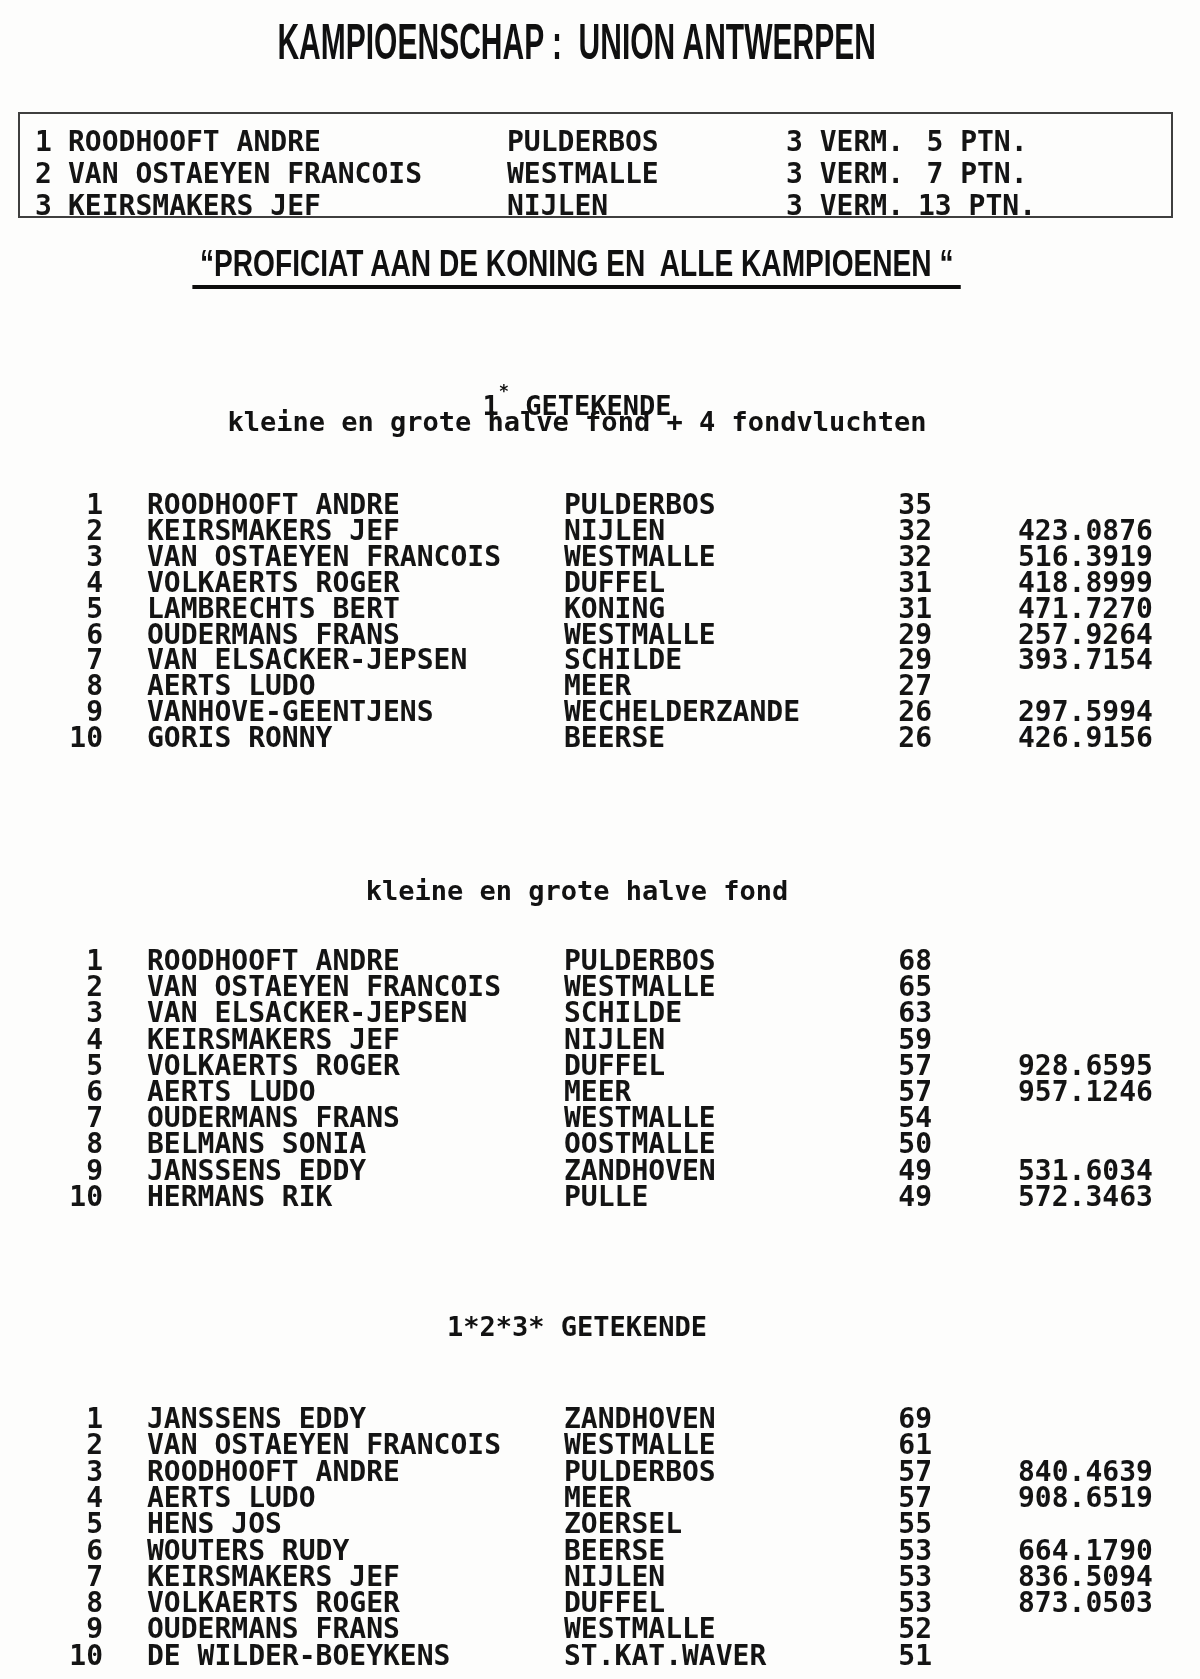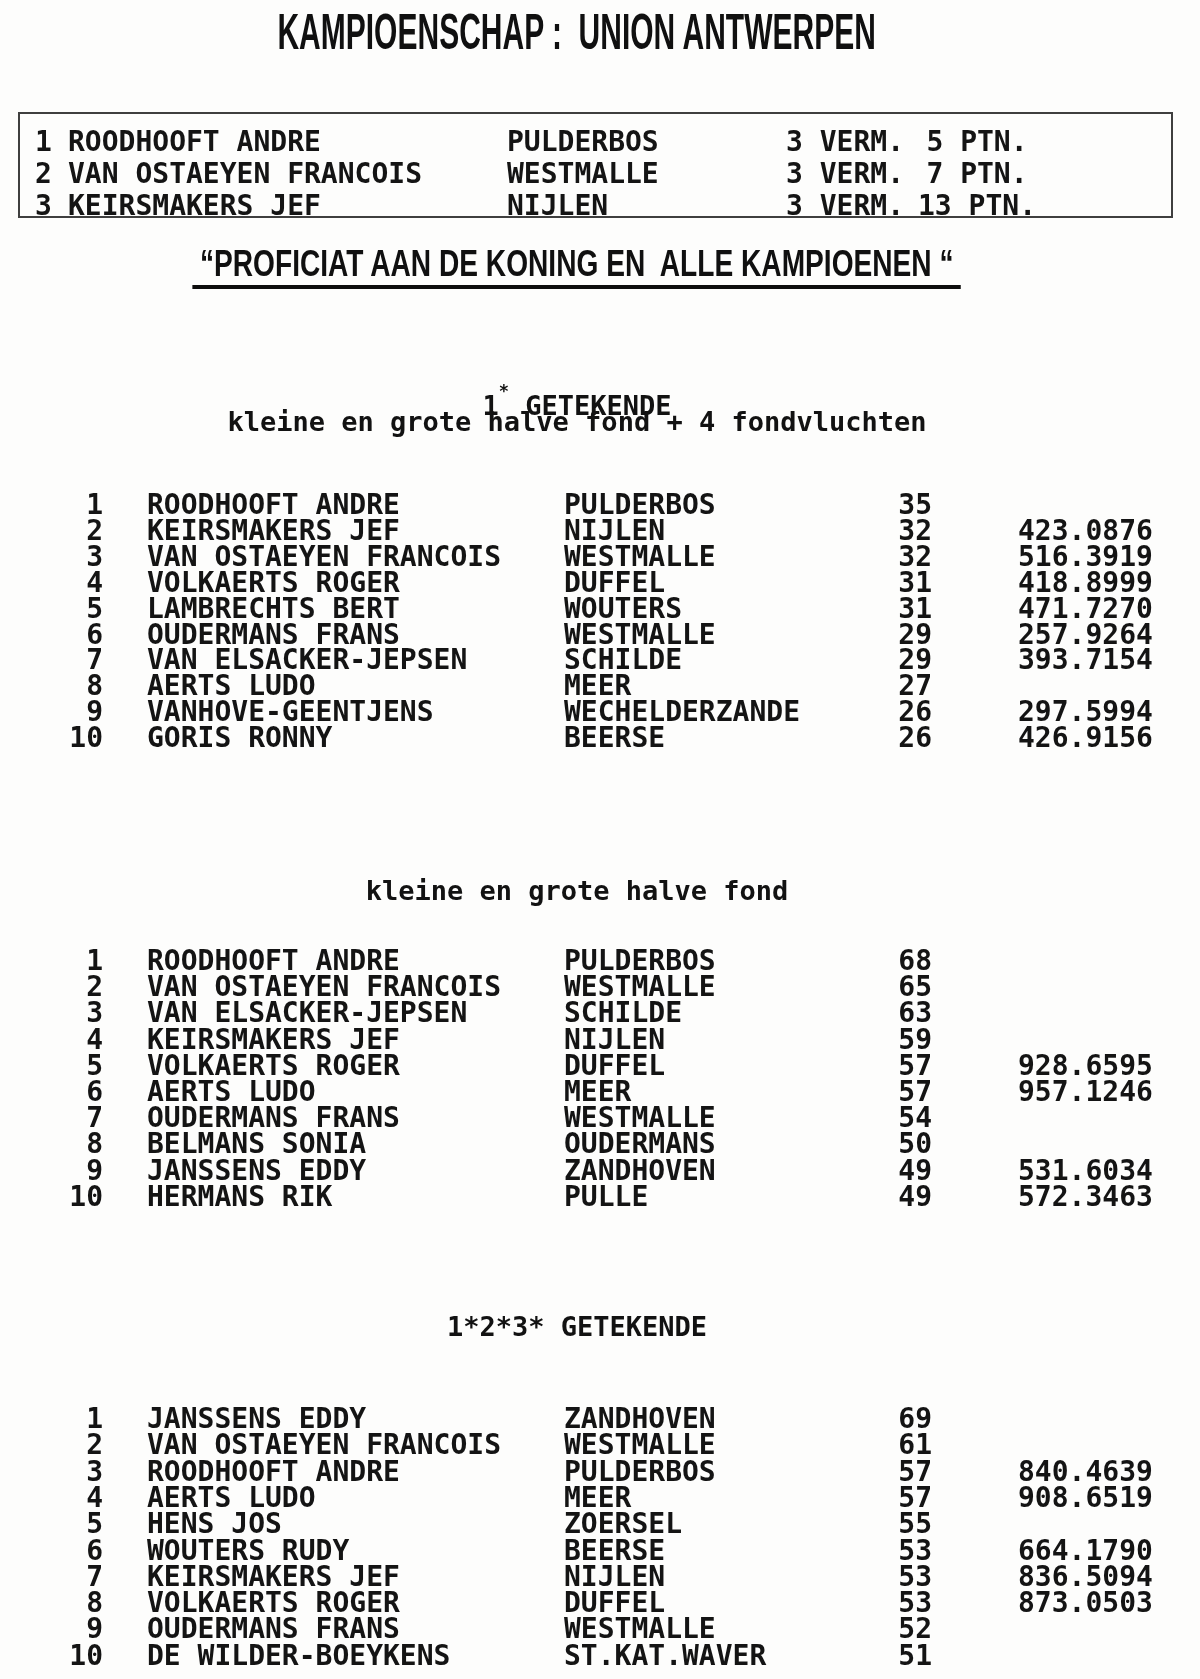--- a/index.html
+++ b/index.html
@@ -48,21 +48,21 @@
   .c-name  { left:147px; }
   .c-place { left:564px; }
   .c-score { left:880px; width:52px; text-align:right; }
   .c-coef  { left:1018px; }
 </style>
 </head>
 <body>
 
 <div class="page">
 
-  <div class="disp-row title1" style="top:8px">
+  <div class="disp-row title1" style="top:18px">
     <span class="disp-inner">KAMPIOENSCHAP :  UNION ANTWERPEN</span>
   </div>
 
   <div class="king-box">
     <div class="rows-layer">
         <div class="king-row" style="top: 11px;">
           <span class="kc-rank">1</span>
           <span class="kc-name">ROODHOOFT ANDRE</span>
           <span class="kc-place">PULDERBOS</span>
           <span class="kc-verm">3 VERM.</span>
@@ -116,21 +116,21 @@
       <div class="sec-row" style="top: 569.7px;">
         <span class="c-rank">4</span>
         <span class="c-name">VOLKAERTS ROGER</span>
         <span class="c-place">DUFFEL</span>
         <span class="c-score">31</span>
         <span class="c-coef">418.8999</span>
       </div>
       <div class="sec-row" style="top: 595.6px;">
         <span class="c-rank">5</span>
         <span class="c-name">LAMBRECHTS BERT</span>
-        <span class="c-place">WOUTERS</span>
+        <span class="c-place">KONING</span>
         <span class="c-score">31</span>
         <span class="c-coef">471.7270</span>
       </div>
       <div class="sec-row" style="top: 621.5px;">
         <span class="c-rank">6</span>
         <span class="c-name">OUDERMANS FRANS</span>
         <span class="c-place">WESTMALLE</span>
         <span class="c-score">29</span>
         <span class="c-coef">257.9264</span>
       </div>
@@ -211,21 +211,21 @@
       <div class="sec-row" style="top: 1105.2px;">
         <span class="c-rank">7</span>
         <span class="c-name">OUDERMANS FRANS</span>
         <span class="c-place">WESTMALLE</span>
         <span class="c-score">54</span>
         <span class="c-coef"></span>
       </div>
       <div class="sec-row" style="top: 1131.4px;">
         <span class="c-rank">8</span>
         <span class="c-name">BELMANS SONIA</span>
-        <span class="c-place">OUDERMANS</span>
+        <span class="c-place">OOSTMALLE</span>
         <span class="c-score">50</span>
         <span class="c-coef"></span>
       </div>
       <div class="sec-row" style="top: 1157.6px;">
         <span class="c-rank">9</span>
         <span class="c-name">JANSSENS EDDY</span>
         <span class="c-place">ZANDHOVEN</span>
         <span class="c-score">49</span>
         <span class="c-coef">531.6034</span>
       </div>

